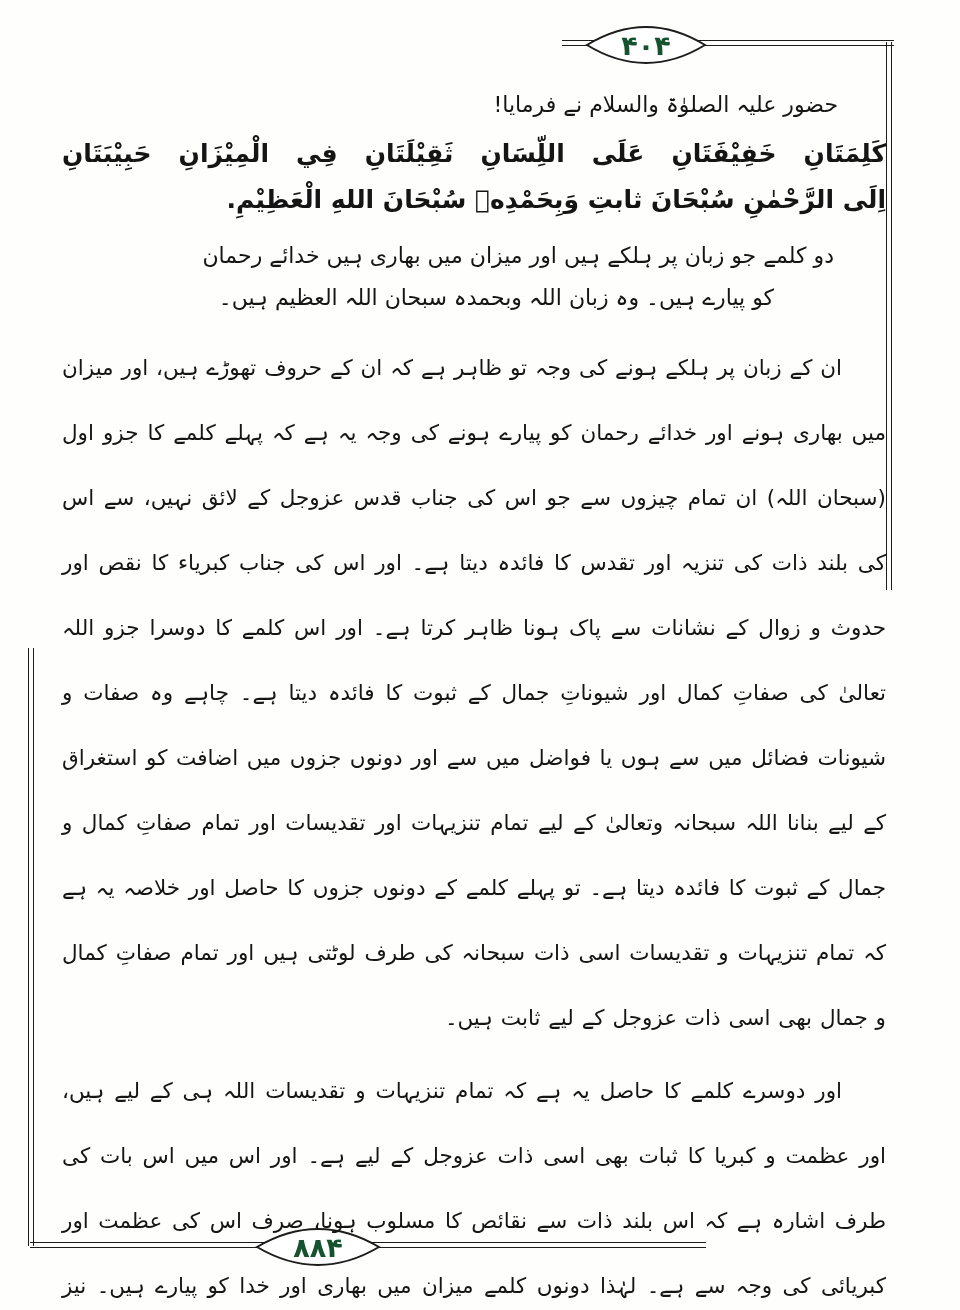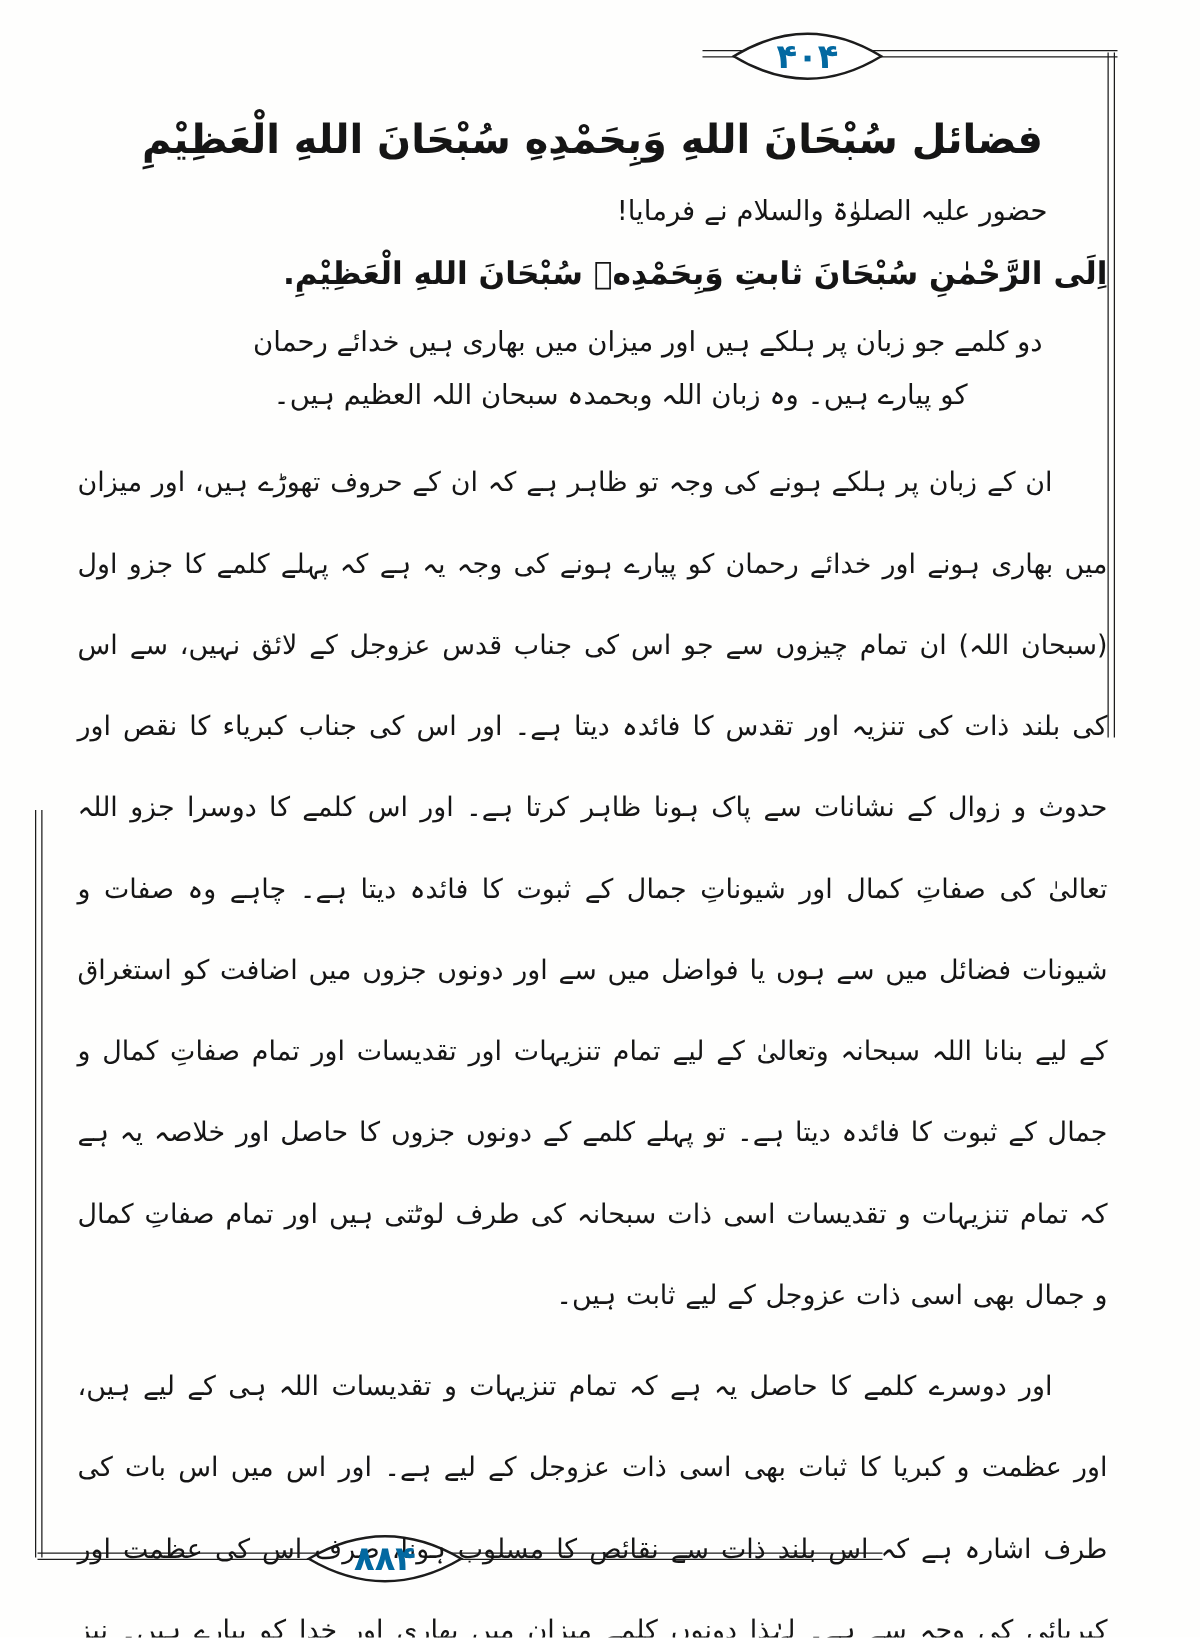--- a/index.html
+++ b/index.html
@@ -31,24 +31,24 @@
 
   
   .cartouche {
     position:absolute;
     display:flex; align-items:center; justify-content:center;
   }
   .cartouche svg { position:absolute; inset:0; width:100%; height:100%; }
   .cartouche .num {
     position:relative; z-index:2;
     font-weight:bold; font-size:27px; letter-spacing:3px;
-    color:#0369a1; direction:rtl;
+    color:#14532d; direction:rtl;
   }
   .cartouche-top    { top:24px;   left:585px; width:122px; height:42px; }
-  .cartouche-bottom { top:1226px; left:245px; width:126px; height:42px; }
+  .cartouche-bottom { top:1226px; left:255px; width:126px; height:42px; }
 
   
   .content {
     position:absolute; top:92px; right:74px; left:62px;
     direction:rtl;
   }
   h1.title {
     text-align:center;
     font-size:32px; font-weight:bold;
     letter-spacing:.5px;
@@ -93,25 +93,25 @@
 
   <div class="cartouche cartouche-bottom">
     <svg viewBox="0 0 124 42" preserveAspectRatio="none">
       <path d="M2,21 Q32,3 62,3 Q92,3 122,21 Q92,39 62,39 Q32,39 2,21 Z" fill="#ffffff" stroke="#1c1c1c" stroke-width="2"></path>
     </svg>
     <span class="num">۸۸۴</span>
   </div>
 
   <div class="content">
 
-    <h1 class="title">فضائل سُبْحَانَ اللهِ وَبِحَمْدِهِ سُبْحَانَ اللهِ الْعَظِيْمِ</h1>
 
     <p class="intro">حضور علیہ الصلوٰۃ والسلام نے فرمایا!</p>
 
     <div class="hadith">
+      <span class="l1">كَلِمَتَانِ خَفِيْفَتَانِ عَلَى اللِّسَانِ ثَقِيْلَتَانِ فِي الْمِيْزَانِ حَبِيْبَتَانِ</span>
       <span class="l2">اِلَى الرَّحْمٰنِ سُبْحَانَ ثابتِ وَبِحَمْدِهٖ سُبْحَانَ اللهِ الْعَظِيْمِ.</span>
     </div>
 
     <div class="trans">
       <span class="t1">دو کلمے جو زبان پر ہلکے ہیں اور میزان میں بھاری ہیں خدائے رحمان</span>
       <span class="t2">کو پیارے ہیں۔ وہ زبان اللہ وبحمدہ سبحان اللہ العظیم ہیں۔</span>
     </div>
 
     <p class="para">ان کے زبان پر ہلکے ہونے کی وجہ تو ظاہر ہے کہ ان کے حروف تھوڑے ہیں، اور میزان میں بھاری ہونے اور خدائے رحمان کو پیارے ہونے کی وجہ یہ ہے کہ پہلے کلمے کا جزو اول (سبحان اللہ) ان تمام چیزوں سے جو اس کی جناب قدس عزوجل کے لائق نہیں، سے اس کی بلند ذات کی تنزیہ اور تقدس کا فائدہ دیتا ہے۔ اور اس کی جناب کبریاء کا نقص اور حدوث و زوال کے نشانات سے پاک ہونا ظاہر کرتا ہے۔ اور اس کلمے کا دوسرا جزو اللہ تعالیٰ کی صفاتِ کمال اور شیوناتِ جمال کے ثبوت کا فائدہ دیتا ہے۔ چاہے وہ صفات و شیونات فضائل میں سے ہوں یا فواضل میں سے اور دونوں جزوں میں اضافت کو استغراق کے لیے بنانا اللہ سبحانہ وتعالیٰ کے لیے تمام تنزیہات اور تقدیسات اور تمام صفاتِ کمال و جمال کے ثبوت کا فائدہ دیتا ہے۔ تو پہلے کلمے کے دونوں جزوں کا حاصل اور خلاصہ یہ ہے کہ تمام تنزیہات و تقدیسات اسی ذات سبحانہ کی طرف لوٹتی ہیں اور تمام صفاتِ کمال و جمال بھی اسی ذات عزوجل کے لیے ثابت ہیں۔</p>
     <p class="para">اور دوسرے کلمے کا حاصل یہ ہے کہ تمام تنزیہات و تقدیسات اللہ ہی کے لیے ہیں، اور عظمت و کبریا کا ثبات بھی اسی ذات عزوجل کے لیے ہے۔ اور اس میں اس بات کی طرف اشارہ ہے کہ اس بلند ذات سے نقائص کا مسلوب ہونا، صرف اس کی عظمت اور کبریائی کی وجہ سے ہے۔ لہٰذا دونوں کلمے میزان میں بھاری اور خدا کو پیارے ہیں۔ نیز تسبیح توبہ کی چابی بلکہ اس کا نچوڑ اور خلاصہ ہے، تو تسبیح گناہوں کو مٹانے اور خطاؤں کے معاف کرنے کا وسیلہ ہے۔ اس بنا پر بھی یہ میزان میں بھاری ہیں اور حسنات کے پلے کو جھکانے والی ہے اور خدا کو پیاری ہے کیونکہ اللہ تعالیٰ معافی اور درگزر کو پسند کرتا ہے۔</p>

